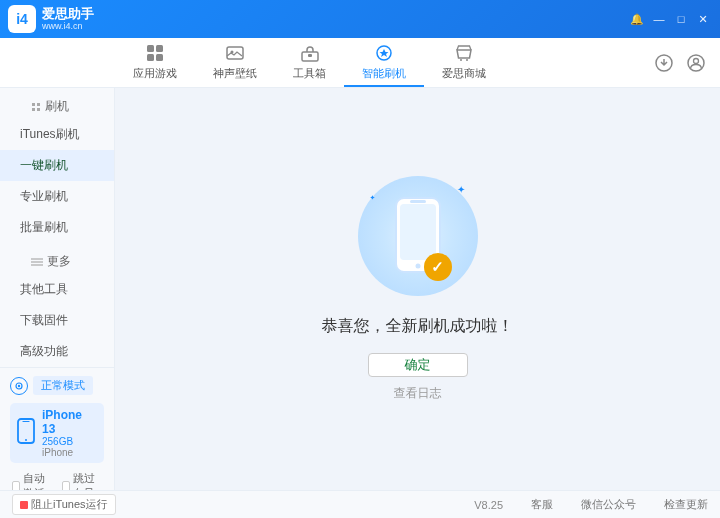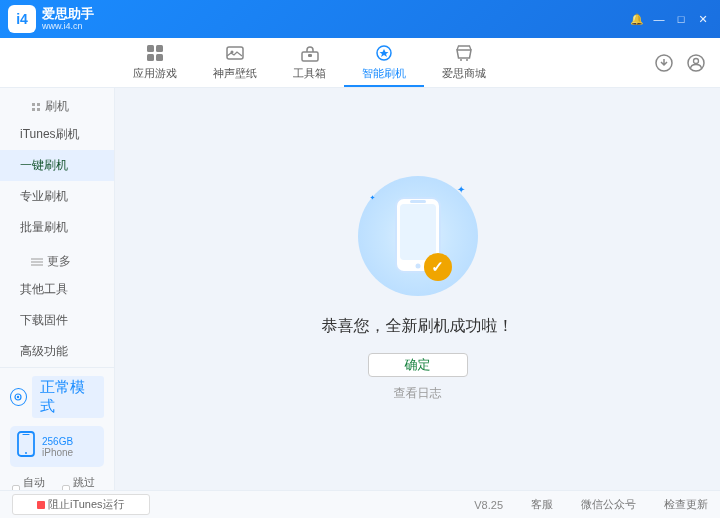--- a/index.html
+++ b/index.html
@@ -172,21 +172,21 @@
     .mode-icon {
       width: 18px;
       height: 18px;
       border: 1.5px solid #1a8cff;
       border-radius: 50%;
       display: flex;
       align-items: center;
       justify-content: center;
     }
     .mode-text {
-      font-size: 15px;
+      font-size: 11px;
       color: #1a8cff;
       background: #e6f0ff;
       padding: 2px 8px;
       border-radius: 3px;
     }
     .device-info {
       display: flex;
       align-items: center;
       gap: 6px;
       padding: 5px 6px;
@@ -325,21 +325,21 @@
       gap: 4px;
     }
     .footer-stop-btn {
       display: flex;
       align-items: center;
       gap: 3px;
       cursor: pointer;
       color: #666;
       border: 1px solid #ddd;
       background: white;
-      padding: 2px 24px;
+      padding: 2px 7px;
       border-radius: 3px;
       font-size: 11px;
     }
     .footer-stop-icon {
       width: 8px;
       height: 8px;
       background: #ff4d4f;
       border-radius: 1px;
     }
     .footer-right {
@@ -498,20 +498,21 @@
       </div>
       <div class="device-info">
         <div class="device-icon">
           <svg width="20" height="26" viewBox="0 0 20 26" fill="none">
             <rect x="2" y="1" width="16" height="24" rx="3" stroke="#1a8cff" stroke-width="1.8"></rect>
             <circle cx="10" cy="22" r="1" fill="#1a8cff"></circle>
             <line x1="7" y1="3.5" x2="13" y2="3.5" stroke="#1a8cff" stroke-width="1.2" stroke-linecap="round"></line>
           </svg>
         </div>
         <div class="device-details">
+          <span class="device-name">iPhone 13</span>
           <span class="device-storage">256GB</span>
           <span class="device-type">iPhone</span>
         </div>
       </div>
       <div class="device-checkboxes">
         <div class="checkbox-item">
           <div class="checkbox-box"></div>
           <span>自动激活</span>
         </div>
         <div class="checkbox-item">

